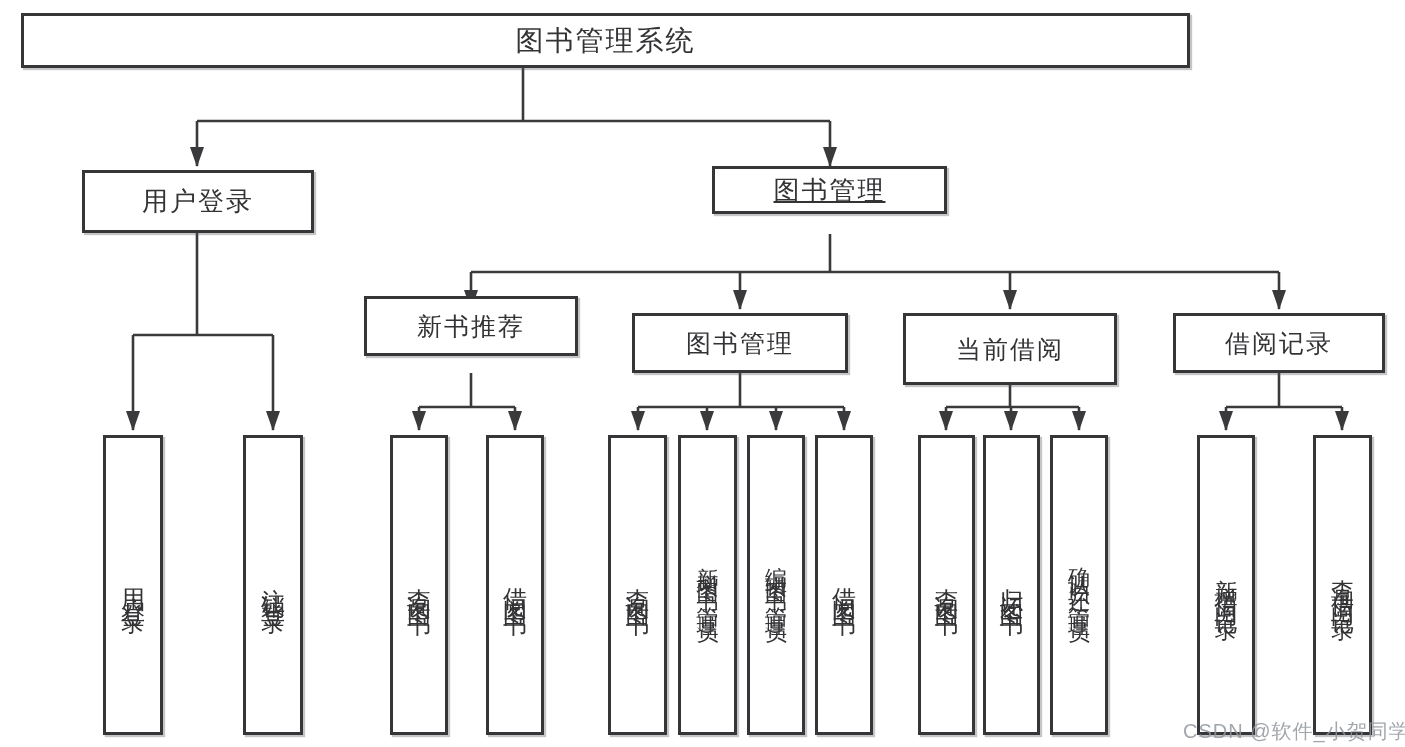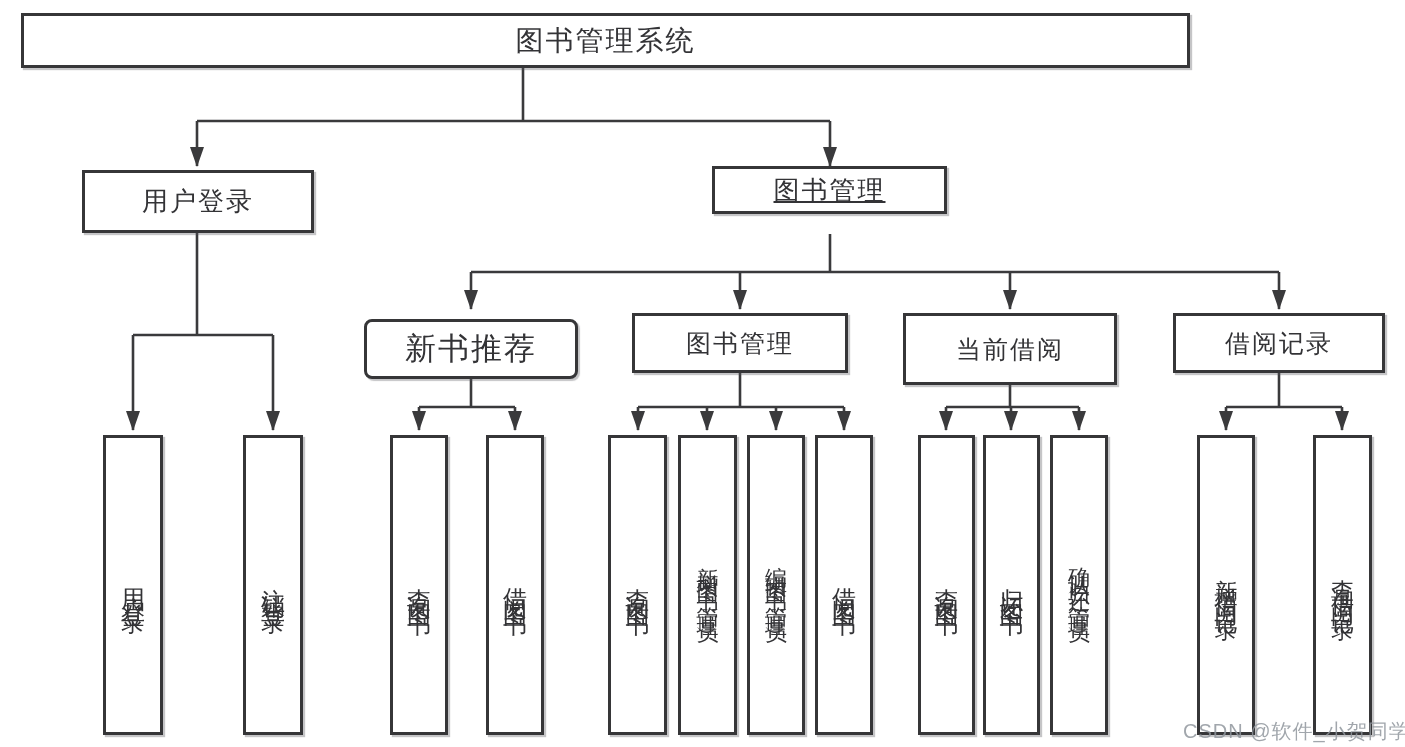--- a/index.html
+++ b/index.html
@@ -38,21 +38,21 @@
     color: #333336;
     z-index: 2;
   }
   .hlabel {
     letter-spacing: 2px;
     white-space: nowrap;
   }
   #root-box { left: 21px;  top: 13px;  width: 1169px; height: 55px; font-size: 28px; }
   #user-login-box { left: 82px;  top: 170px; width: 232px; height: 63px; font-size: 26px; }
   #book-mgmt-box  { left: 712px; top: 166px; width: 235px; height: 48px; font-size: 26px; text-decoration: underline; }
-  #new-book-box   { left: 364px; top: 319px; width: 214px; height: 60px; font-size: 31px; border-radius: 8px; }
+  #new-book-box   { left: 364px; top: 296px; width: 214px; height: 60px; font-size: 25px; }
   #borrow-box     { left: 632px; top: 313px; width: 216px; height: 60px; font-size: 25px; }
   #current-box    { left: 903px; top: 313px; width: 214px; height: 72px; font-size: 25px; }
   #records-box    { left: 1173px;top: 313px; width: 212px; height: 60px; font-size: 25px; }
 
   .leaf {
     top: 435px;
     height: 300px;
     font-size: 24px;
   }
   .vlabel {

